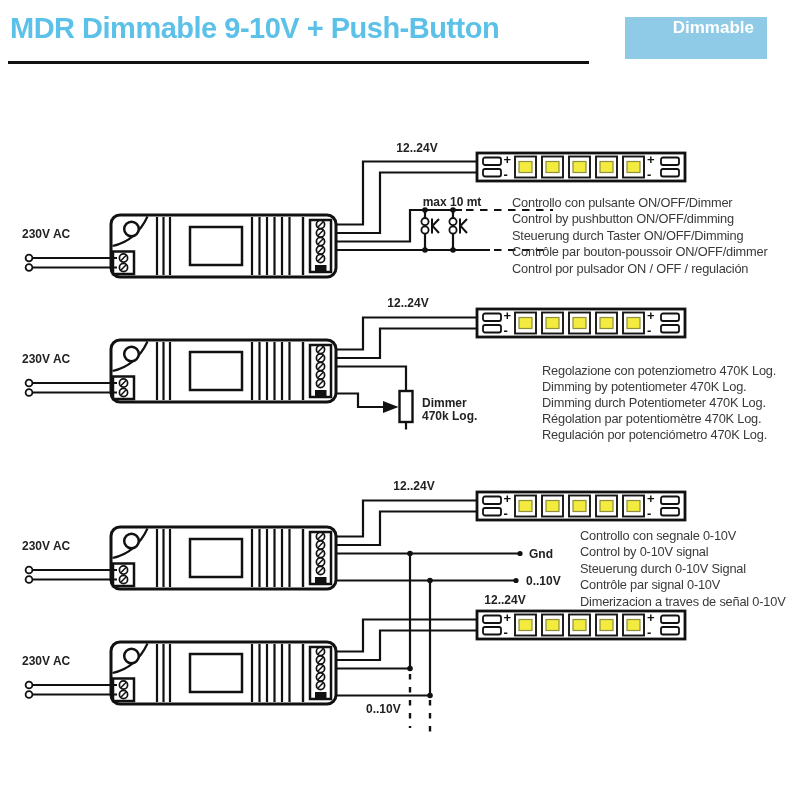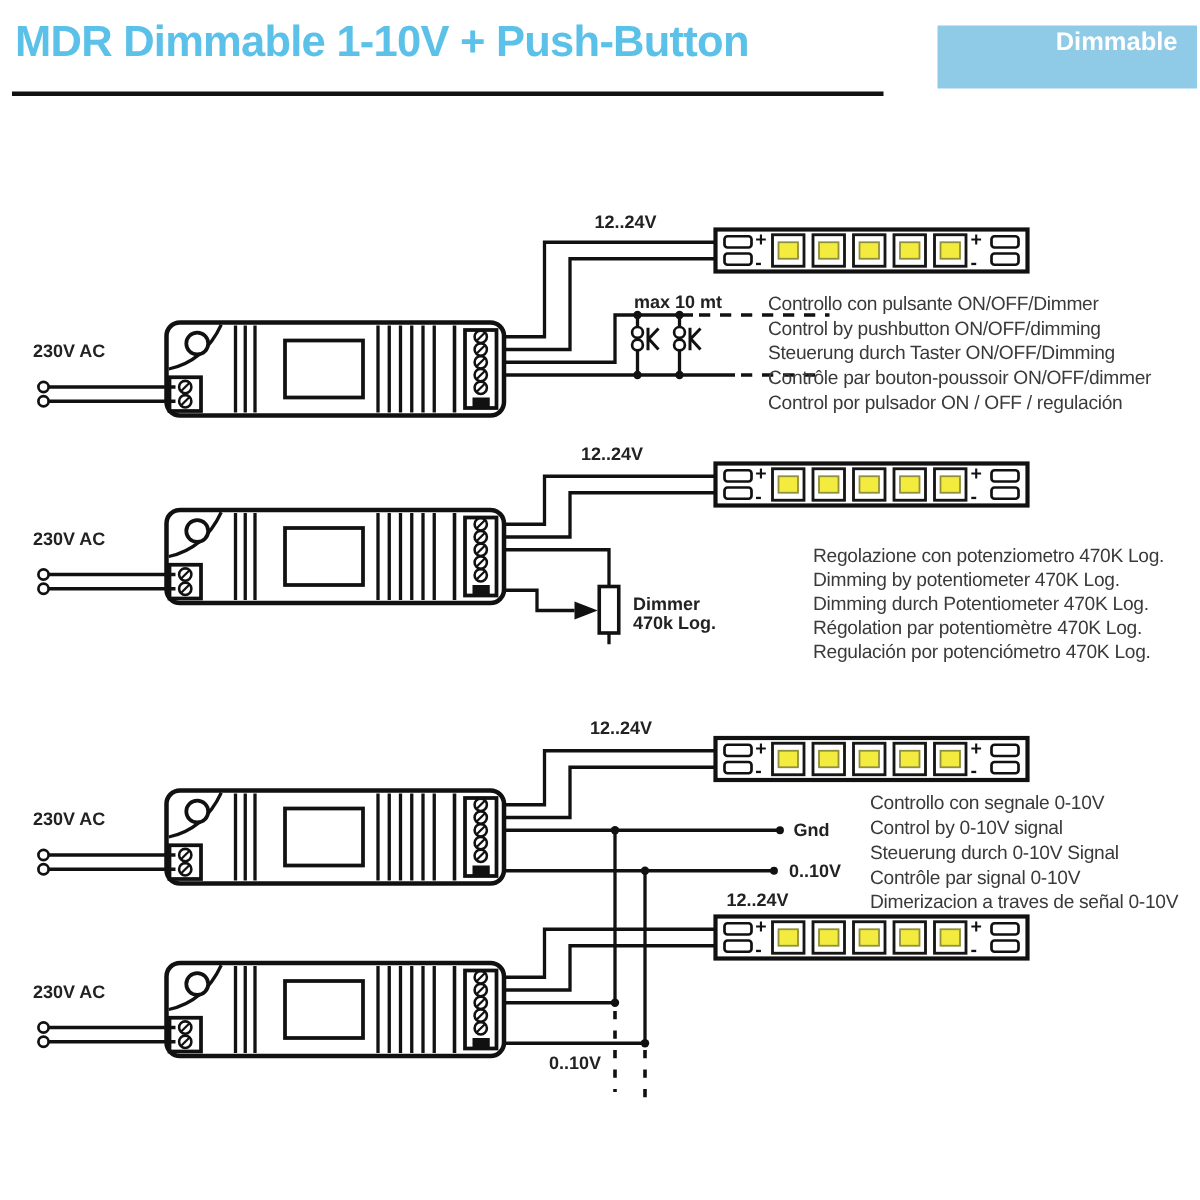--- a/index.html
+++ b/index.html
@@ -1,20 +1,20 @@
 <!DOCTYPE html>
 <html><head>
 <meta charset="utf-8">
 <style>
   html,body{margin:0;padding:0;background:#fff;}
   .page{position:relative;width:800px;height:800px;background:#ffffff;overflow:hidden;
         font-family:"Liberation Sans",sans-serif;}
   .title{position:absolute;left:10px;top:12px;font-size:29px;font-weight:bold;
          letter-spacing:-0.5px;color:#5cc1e8;white-space:nowrap;}
-  .badge{position:absolute;left:625px;top:17px;width:173px;height:42px;background:#8fcbe7;
+  .badge{position:absolute;left:625px;top:17px;width:142px;height:42px;background:#8fcbe7;
          color:#ffffff;font-weight:bold;font-size:17px;line-height:20px;text-align:right;
          box-sizing:border-box;padding:1px 13px 0 0;}
   .rule{position:absolute;left:8px;top:61px;width:581px;height:2.5px;background:#111;}
   svg{position:absolute;left:0;top:0;}
   .w{stroke:#111;stroke-width:2.2;fill:none;}
   .wd{stroke:#111;stroke-width:2.2;fill:none;stroke-dasharray:7.5 6.5;}
   .wdv{stroke:#111;stroke-width:2.4;fill:none;stroke-dasharray:5.5 7.5;}
   .lbl{font-family:"Liberation Sans",sans-serif;font-size:12px;font-weight:bold;fill:#222;}
   .desc{font-family:"Liberation Sans",sans-serif;font-size:12.8px;fill:#3a3a3a;letter-spacing:-0.2px;}
   .pm{font-family:"Liberation Sans",sans-serif;font-size:13px;font-weight:bold;fill:#111;}
@@ -175,19 +175,19 @@
     <g>
       <text class="desc" x="580" y="539.5">Controllo con segnale 0-10V</text>
       <text class="desc" x="580" y="556">Control by 0-10V signal</text>
       <text class="desc" x="580" y="572.5">Steuerung durch 0-10V Signal</text>
       <text class="desc" x="580" y="589">Contrôle par signal 0-10V</text>
       <text class="desc" x="580" y="605.5">Dimerizacion a traves de señal 0-10V</text>
     </g>
   </g>
 </svg>
 
-  <div class="title">MDR Dimmable 1-10V + Push-Button</div>
+  <div class="title">MDR Dimmable 9-10V + Push-Button</div>
   <div class="badge">
     <div>Dimmable</div>
   </div>
   <div class="rule"></div>
 
 </div>
 
 </body></html>

